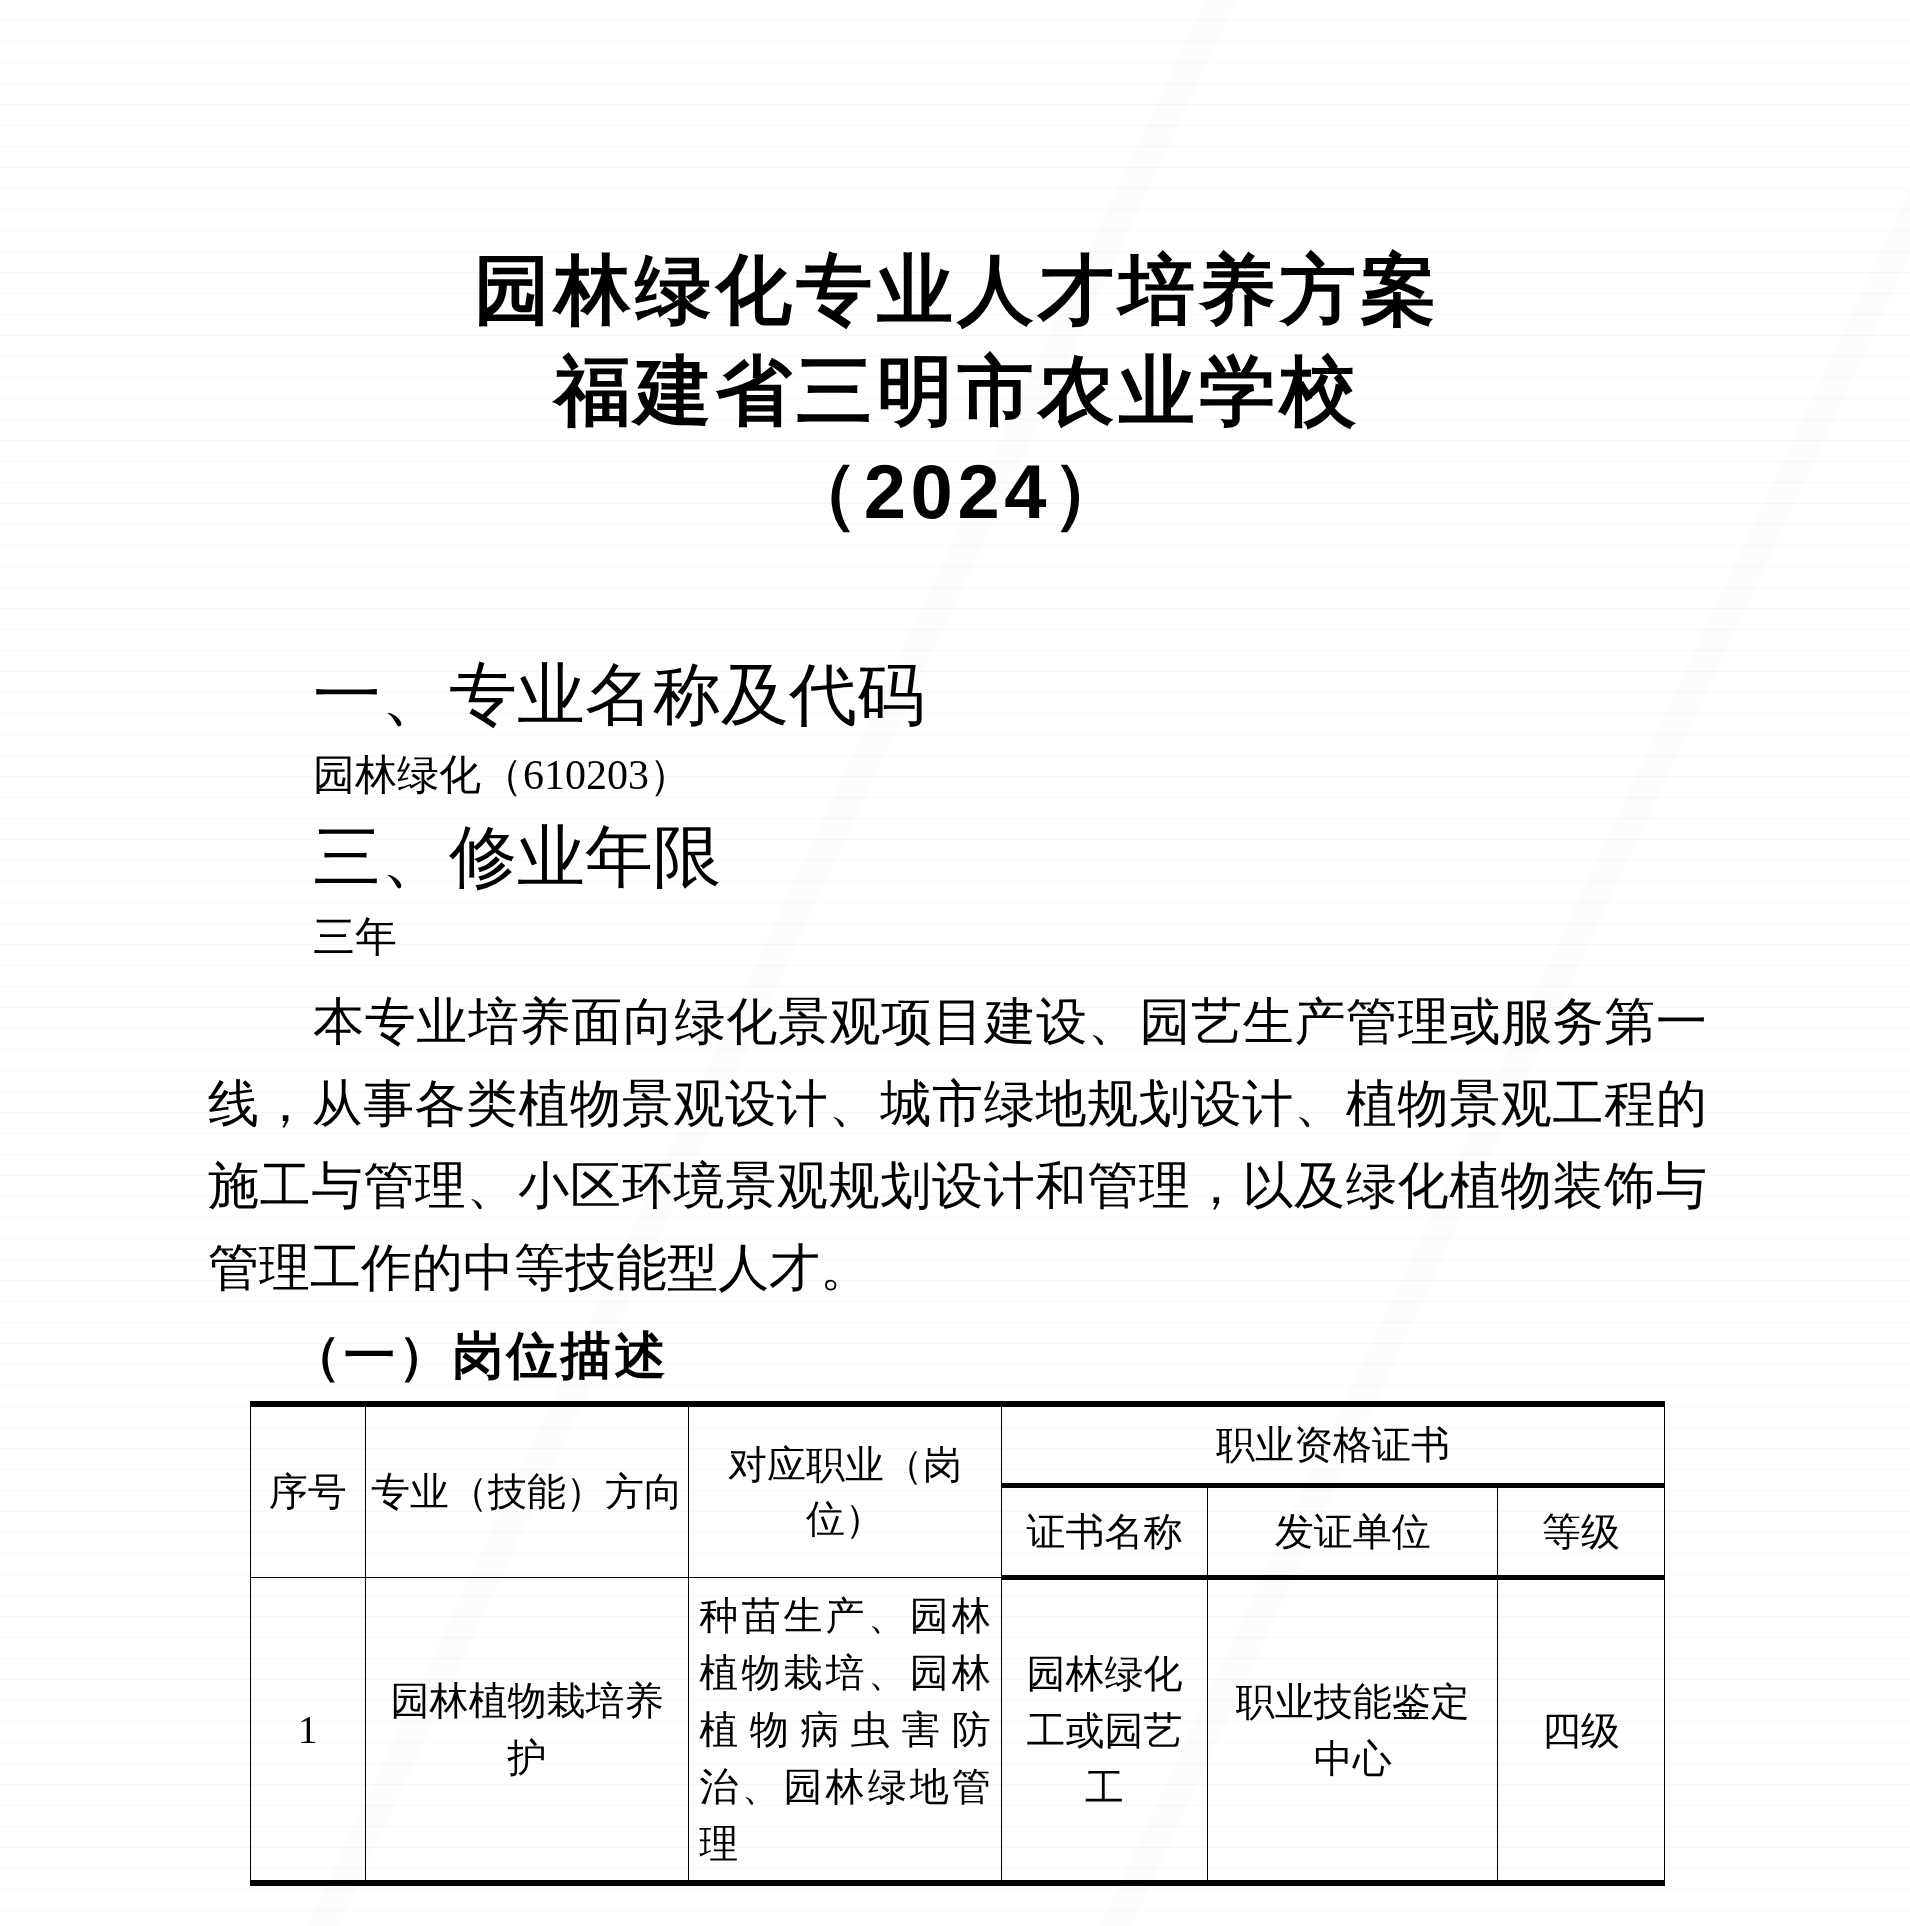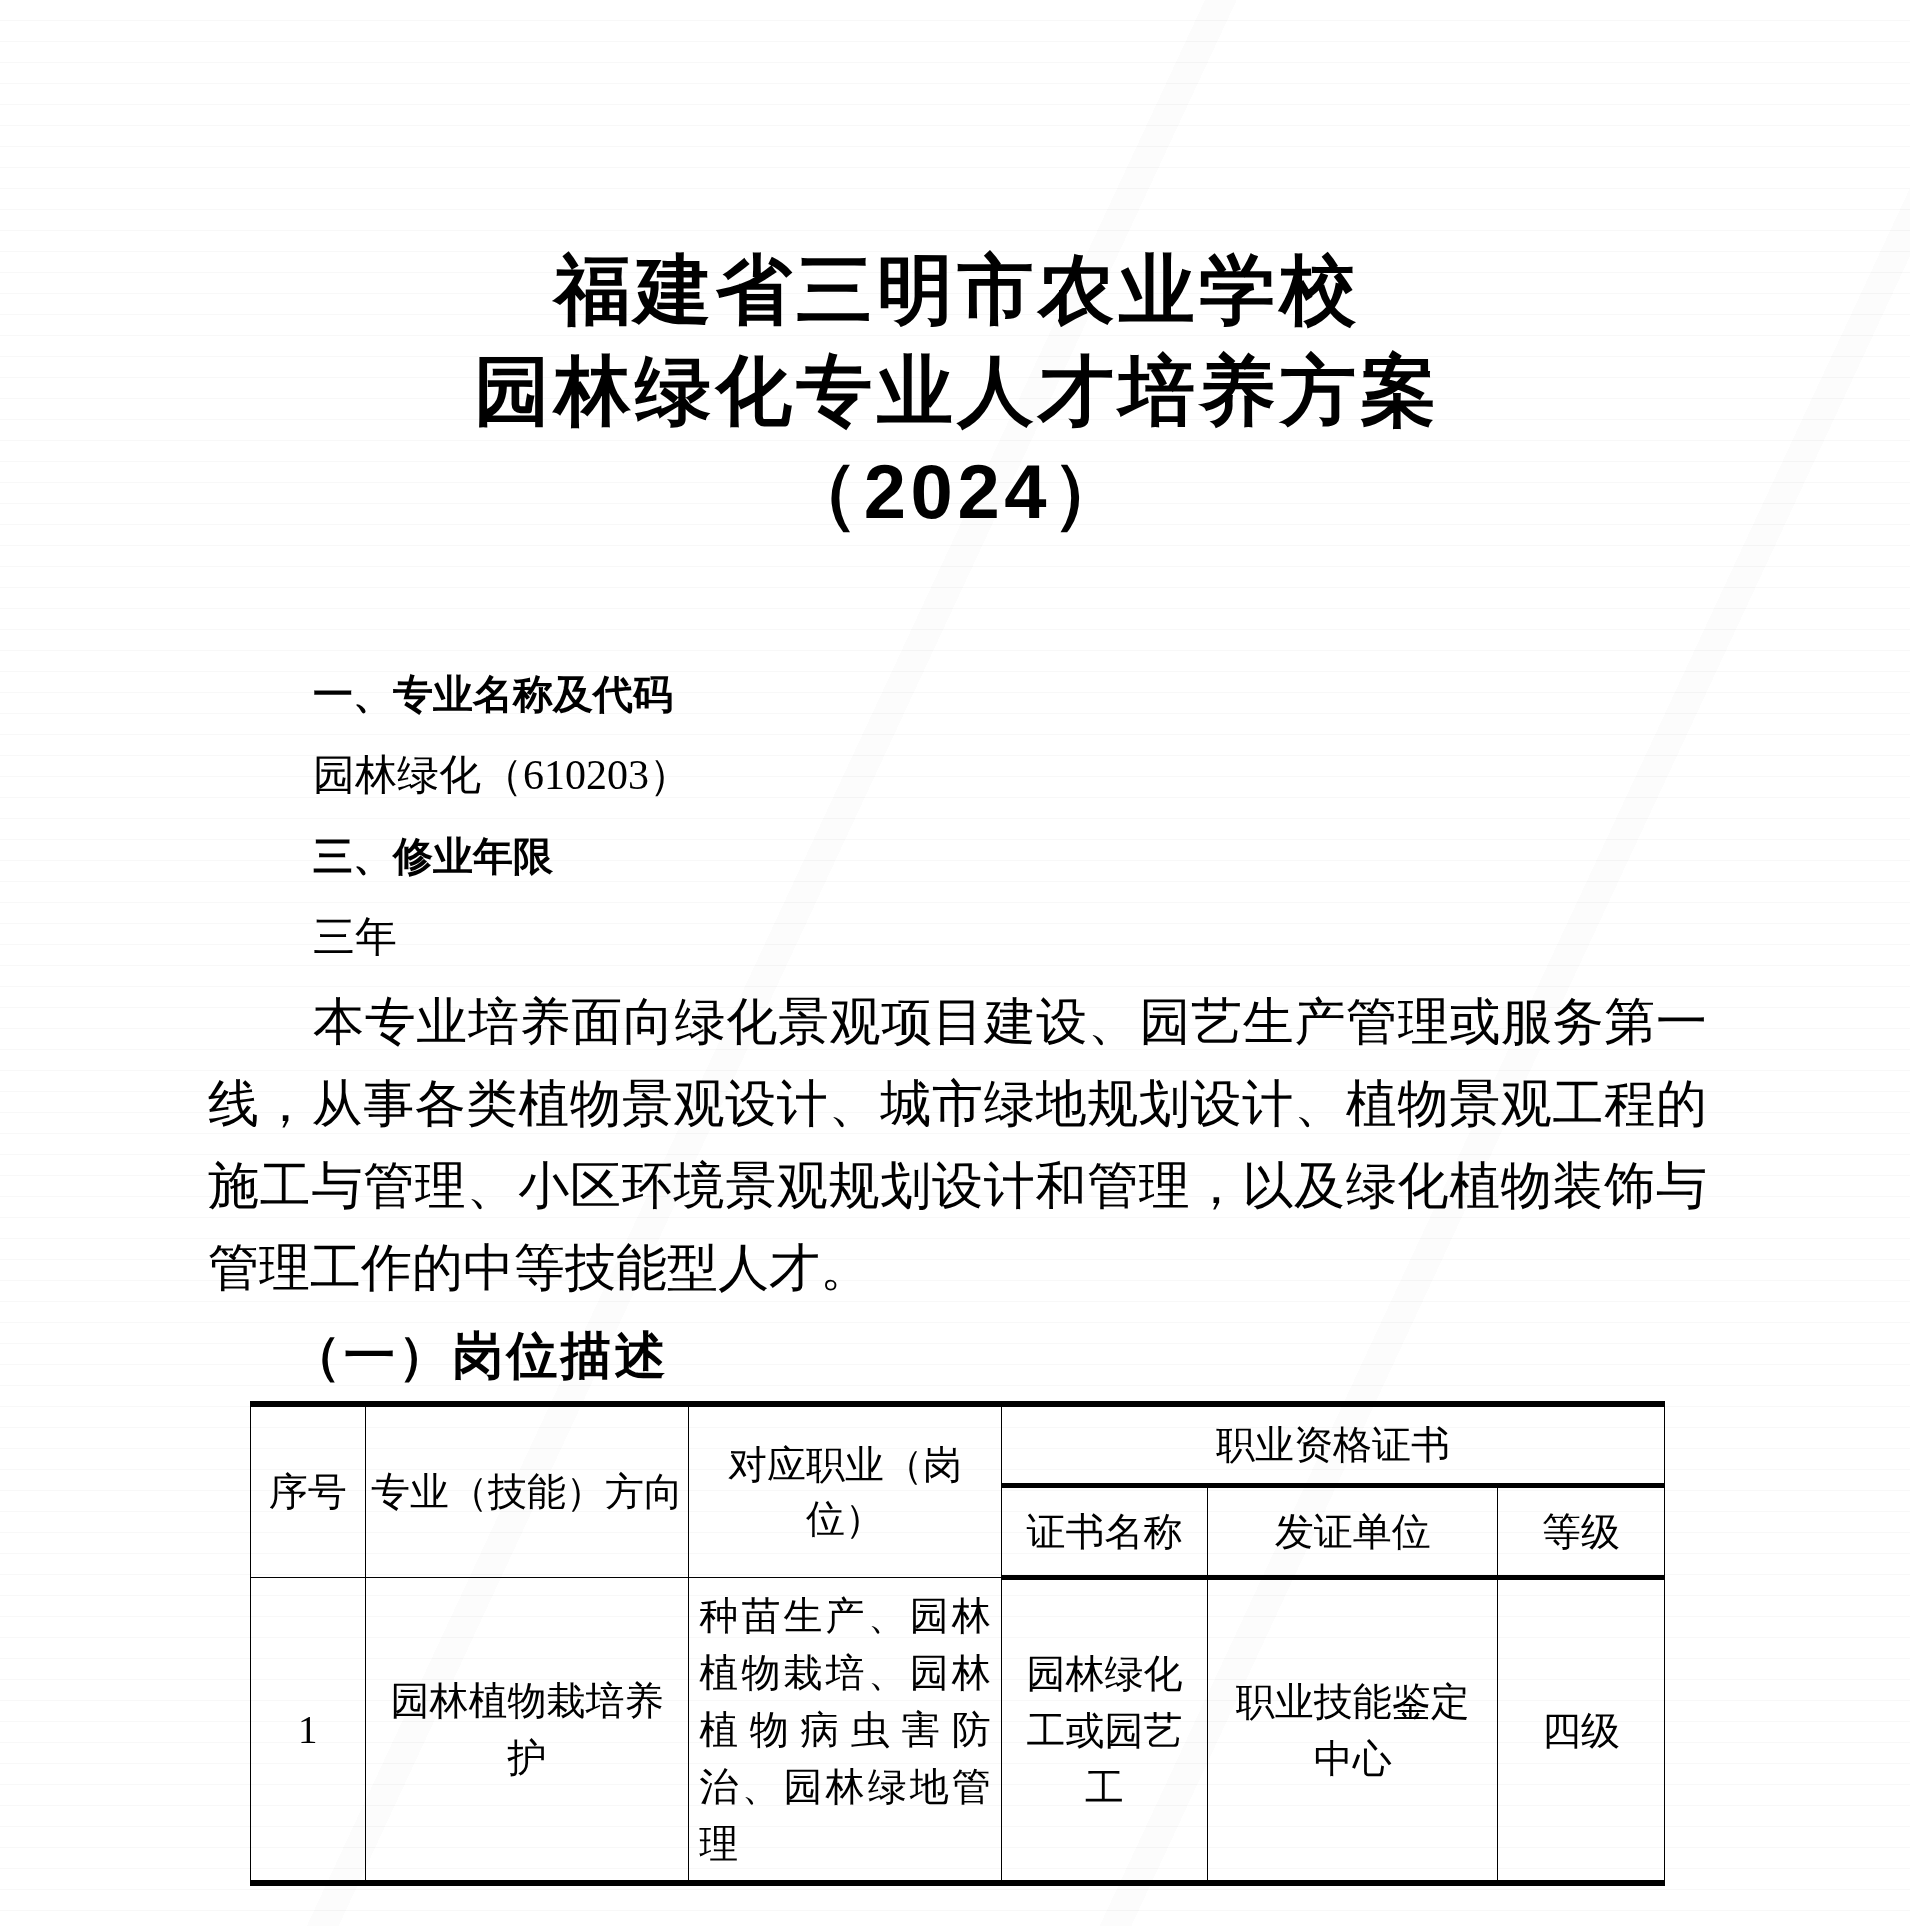--- a/index.html
+++ b/index.html
@@ -42,22 +42,22 @@
     font-weight: bold;
     font-size: 76px;
     line-height: 101px;
     letter-spacing: 4.6px;
   }
 
   .sections { margin-top: 112px; }
 
   .sec-heading {
     font-family: "Liberation Sans", "DejaVu Sans", sans-serif;
-    font-weight: bold;
-    font-size: 40px;
+    font-weight: normal;
+    font-size: 68px;
     line-height: 81px;
     padding-left: 105px;
     margin: 0;
   }
 
   .sec-body {
     font-size: 42px;
     line-height: 81px;
     padding-left: 105px;
     margin: 0;
@@ -106,22 +106,22 @@
 </style>
 </head>
 <body>
 
 <div class="page">
   <div class="texture"></div>
 
   <div class="content">
 
     <header class="doc-title">
+      <div>园林绿化专业人才培养方案</div>
       <div>福建省三明市农业学校</div>
-      <div>园林绿化专业人才培养方案</div>
       <div>（2024）</div>
     </header>
 
     <main class="sections">
 
       <h2 class="sec-heading">一、专业名称及代码</h2>
       <p class="sec-body">园林绿化（610203）</p>
 
 
       <h2 class="sec-heading">三、修业年限</h2>

